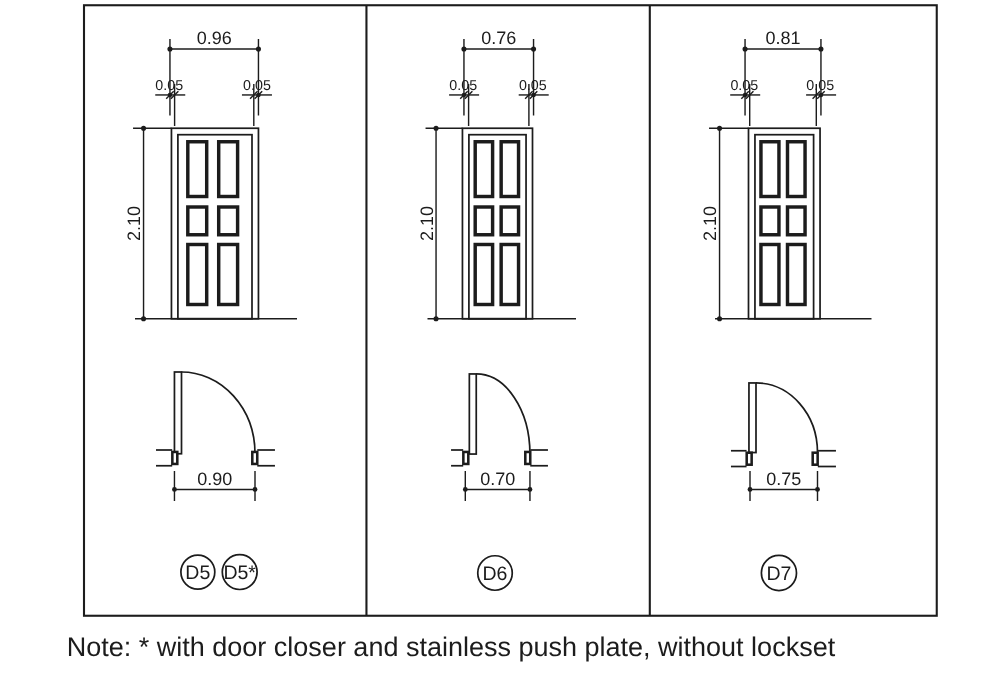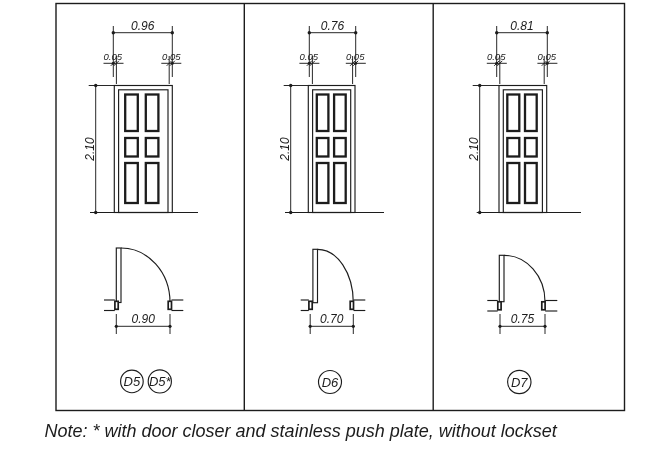--- a/index.html
+++ b/index.html
@@ -1,17 +1,17 @@
 <!DOCTYPE html>
 <html><head>
 <meta charset="utf-8">
 <style>
   :root { --line:#1c1c1c; --bg:#ffffff; }
   html,body { margin:0; padding:0; background:var(--bg); }
-  .stage { width:656px; height:463px; position:relative; background:var(--bg); overflow:hidden;font-style:italic; }
+  .stage { width:656px; height:463px; position:relative; background:var(--bg); overflow:hidden; }
   svg { display:block; }
   svg text { font-family:"Liberation Sans", sans-serif; fill:var(--line); }
   .ln    { fill:none; stroke:var(--line); stroke-width:1.15; }
   .frame { fill:none; stroke:var(--line); stroke-width:1.4; }
   .thick { fill:none; stroke:var(--line); stroke-width:2.3; }
   .thin  { fill:none; stroke:var(--line); stroke-width:0.95; }
   .jamb  { fill:var(--bg); stroke:var(--line); stroke-width:1.7; }
   .dot   { fill:var(--line); stroke:none; }
   .dim   { font-size:12px; text-anchor:middle; }
   .dims  { font-size:9.5px; text-anchor:middle; }

